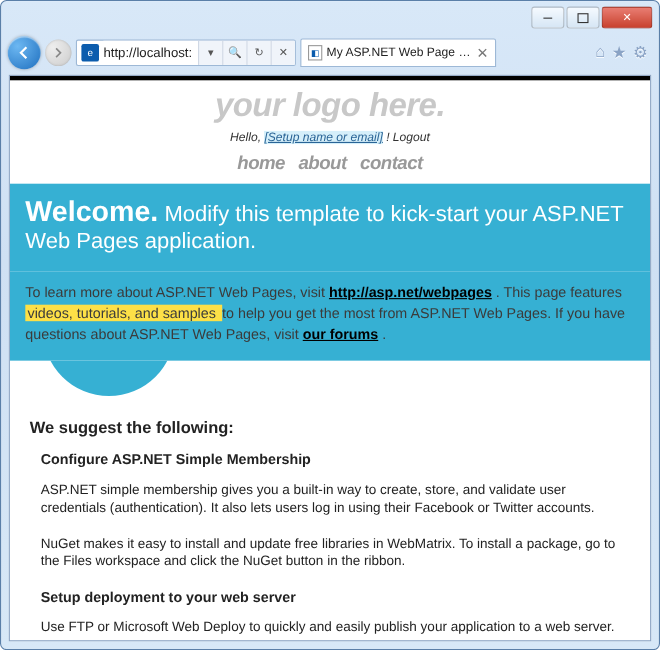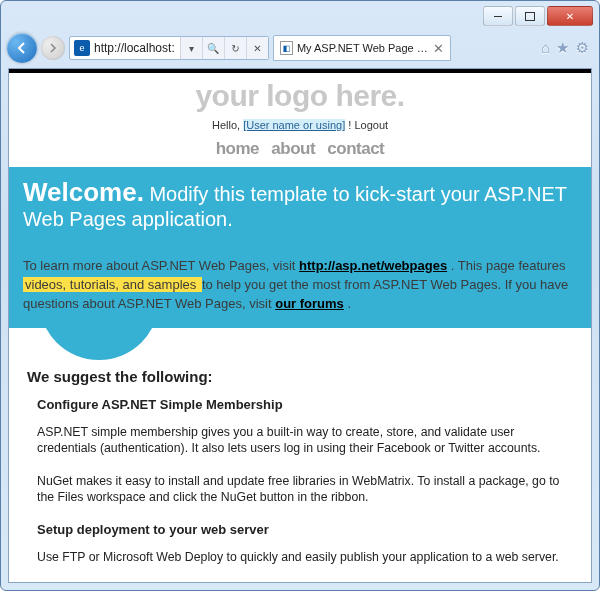--- a/index.html
+++ b/index.html
@@ -25,38 +25,38 @@
 .tab-favicon { width: 14px; height: 14px; background: #fff; border: 1px solid #999; display: flex; align-items: center; justify-content: center; font-size: 8px; color: #0b5cad; }
 .tab-title { font-size: 11px; white-space: nowrap; overflow: hidden; text-overflow: ellipsis; color: #222; }
 .tab-close { width: 12px; color: #777; text-align: center; cursor: pointer; }
 .flexspacer { flex: 1; }
 .chrome-icons { display: flex; gap: 6px; padding-right: 4px; }
 .chrome-ico { color: #8aa3c5; font-size: 15px; cursor: pointer; text-shadow: 0 1px 0 #fff; }
 
 .viewport { position: absolute; left: 7px; right: 7px; top: 67px; bottom: 7px; background: #fff; border: 1px solid #8ba4c3; overflow: hidden; }
 .page-top-border { height: 4px; background: #000; }
 
-.header-area { text-align: center; padding: 6px 0 8px; }
+.header-area { text-align: center; padding: 6px 0 8px; font-style: italic; }
 .logo { font-size: 30px; font-weight: bold; color: #c8c8c8; letter-spacing: -0.5px; }
 .hello-line { font-size: 11px; margin: 6px 0 8px; color: #333; }
 .hello-line .uname { color: #2a6496; text-decoration: underline; background: #d5effa; cursor: pointer; }
 .hello-line .logout { color: #333; cursor: pointer; }
 .nav-menu { font-size: 17px; color: #999; font-weight: bold; letter-spacing: -0.5px; }
 .nav-menu span { margin: 0 4px; cursor: pointer; }
 
 .hero { background: #36b0d3; color: #fff; padding: 10px 14px 16px; font-size: 20px; font-weight: 300; position: relative; }
 .hero .w { font-weight: 600; font-size: 26px; }
 .hero-sub { padding: 10px 14px 14px; font-size: 13px; color: #3b3b3b; line-height: 1.45; background: #36b0d3; }
 .hero-sub a { color: #000000; text-decoration: underline; font-weight: bold; }
 .hero-sub .highlight { background: #fde047; padding: 0 2px; }
 .curve-wrap { height: 32px; background: #fff; position: relative; overflow: hidden; }
 .curve { width: 120px; height: 64px; background: #36b0d3; border-radius: 0 0 60px 60px; position: absolute; left: 30px; top: -32px; }
 
 .content { padding: 8px 18px 10px; color: #222; }
-.content h3 { font-size: 15px; font-weight: bold; margin: 0 0 12px; }
+.content h3 { font-size: 15px; font-weight: bold; margin: 13px 0 12px; }
 .content .item { margin: 0 0 16px 10px; }
 .content .item b { font-size: 13px; display: block; margin-bottom: 2px; }
 .content .item p { font-size: 12.3px; line-height: 1.35; margin-top: 12px; }
 </style>
 </head>
 <body>
 
 <div class="window">
   <div class="titlebar">
     <div class="title-controls">
@@ -97,21 +97,21 @@
       <span class="chrome-ico">⚙</span>
     </div>
   </div>
 
   <div class="viewport">
     <div class="page-top-border"></div>
 
     <div class="header-area">
       <div class="logo">your logo here.</div>
       <div class="hello-line">
-        <span>Hello, </span><span class="uname">[User name or using]</span><span> !  </span><span class="logout">Logout</span>
+        <span>Hello, </span><span class="uname">[Setup name or email]</span><span> !  </span><span class="logout">Logout</span>
       </div>
       <div class="nav-menu">
         <span>home</span>
         <span>about</span>
         <span>contact</span>
       </div>
     </div>
 
     <div class="hero">
       <span class="w">Welcome.</span><span> Modify this template to kick-start your ASP.NET Web Pages application.</span>

